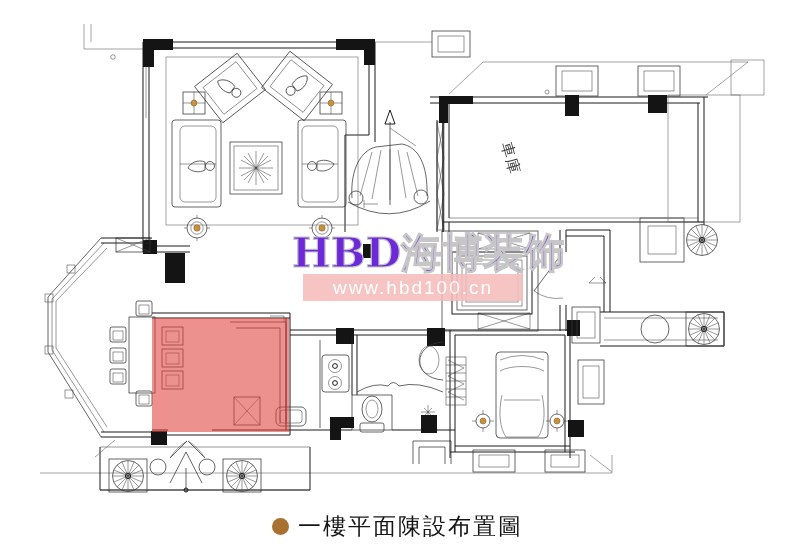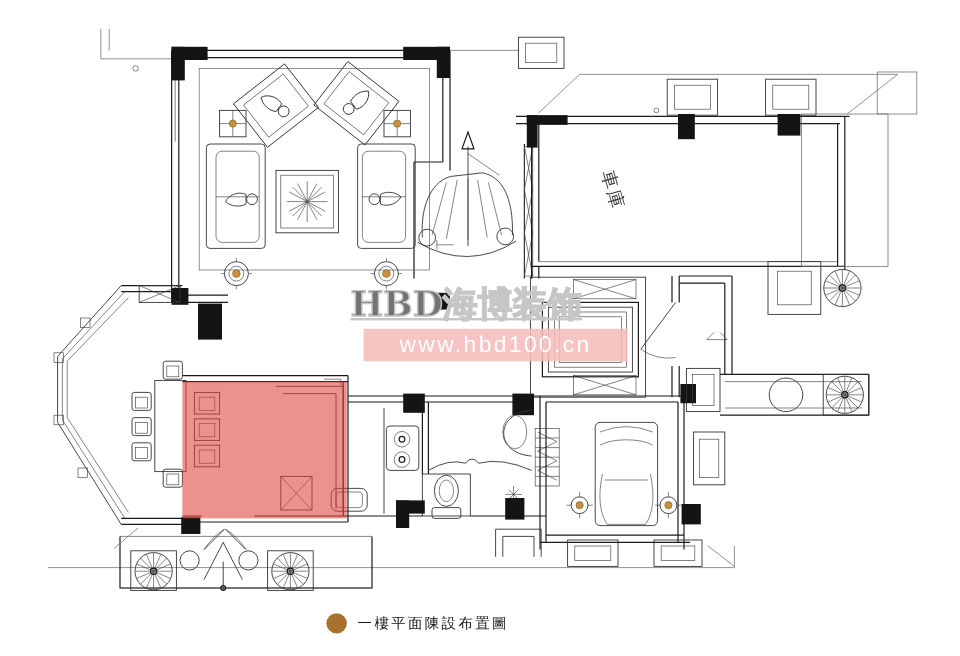--- a/index.html
+++ b/index.html
@@ -16,33 +16,33 @@
   .col{fill:#141414 !important;stroke:none !important;}
   .dot{fill:var(--accent-dot,#c9913e) !important;stroke:#7a5a20 !important;stroke-width:.5 !important;}
   .hl{fill:var(--highlight,#e0423e) !important;stroke:none !important;opacity:.58;}
   .glabel{fill:#3a3a3a;stroke:none !important;font-family:"DejaVu Sans",sans-serif;
           font-size:15px;letter-spacing:2px;}
 
   
   .wm{position:absolute;left:0;top:0;width:800px;pointer-events:none;}
   .wm-brand{position:absolute;left:292px;top:233px;width:230px;
       font-family:"DejaVu Serif","Liberation Serif",serif;font-weight:bold;
-      font-size:29px;line-height:40px;white-space:nowrap;
-      color:#737373;text-decoration:underline;-webkit-text-stroke:1.2px var(--watermark-brand-outline,#c6c6c6);}
+      font-size:41px;line-height:40px;white-space:nowrap;
+      color:#6d28d9;-webkit-text-stroke:1.2px var(--watermark-brand-outline,#c6c6c6);}
   .wm-bar{position:absolute;left:303px;top:274px;width:220px;height:27px;
       background:var(--watermark-bar,#f4bdbb);opacity:.88;
       display:flex;align-items:center;justify-content:center;}
   .wm-bar span{color:var(--watermark-text,#ffffff);font-size:19px;letter-spacing:2px;
       font-family:"Liberation Sans",sans-serif;}
 
   
   .caption{position:absolute;left:272px;top:511px;display:flex;align-items:center;}
   .bullet{width:17px;height:17px;border-radius:50%;background:var(--bullet,#a9712f);
       display:inline-block;margin-right:9px;}
-  .caption-text{font-family:"Liberation Serif","DejaVu Serif",serif;font-size:12px;
+  .caption-text{font-family:"Liberation Serif","DejaVu Serif",serif;font-size:23px;
       color:#151515;letter-spacing:2px;white-space:nowrap;}
 </style>
 </head>
 <body>
 
 <div class="stage">
 
 <svg class="plan" width="800" height="547" viewBox="0 0 800 547">
   <defs>
     <g id="plant">

